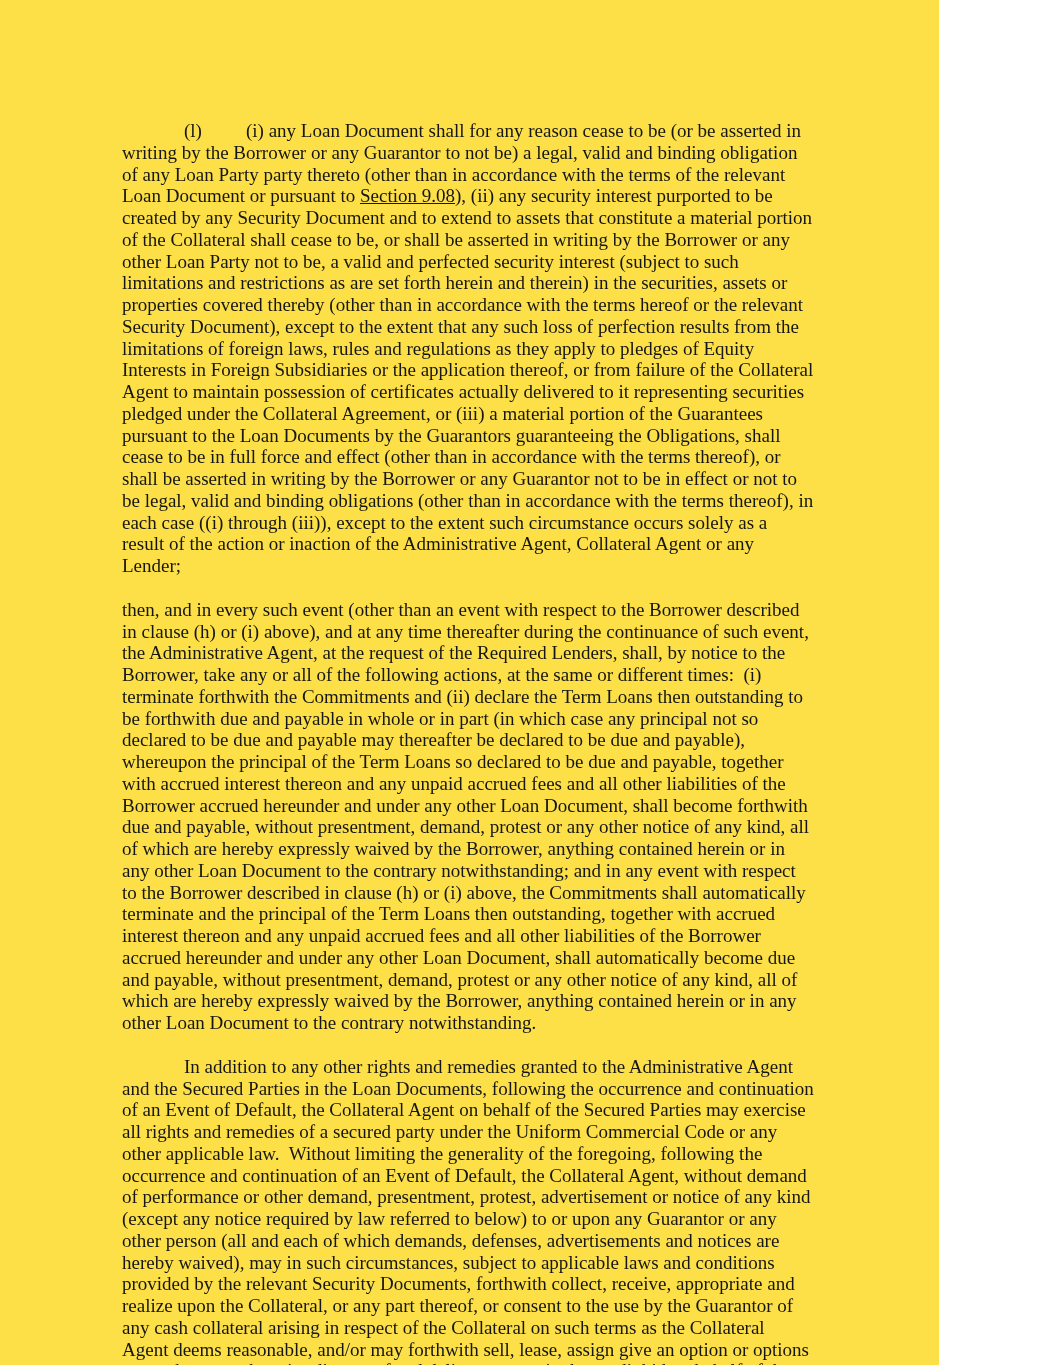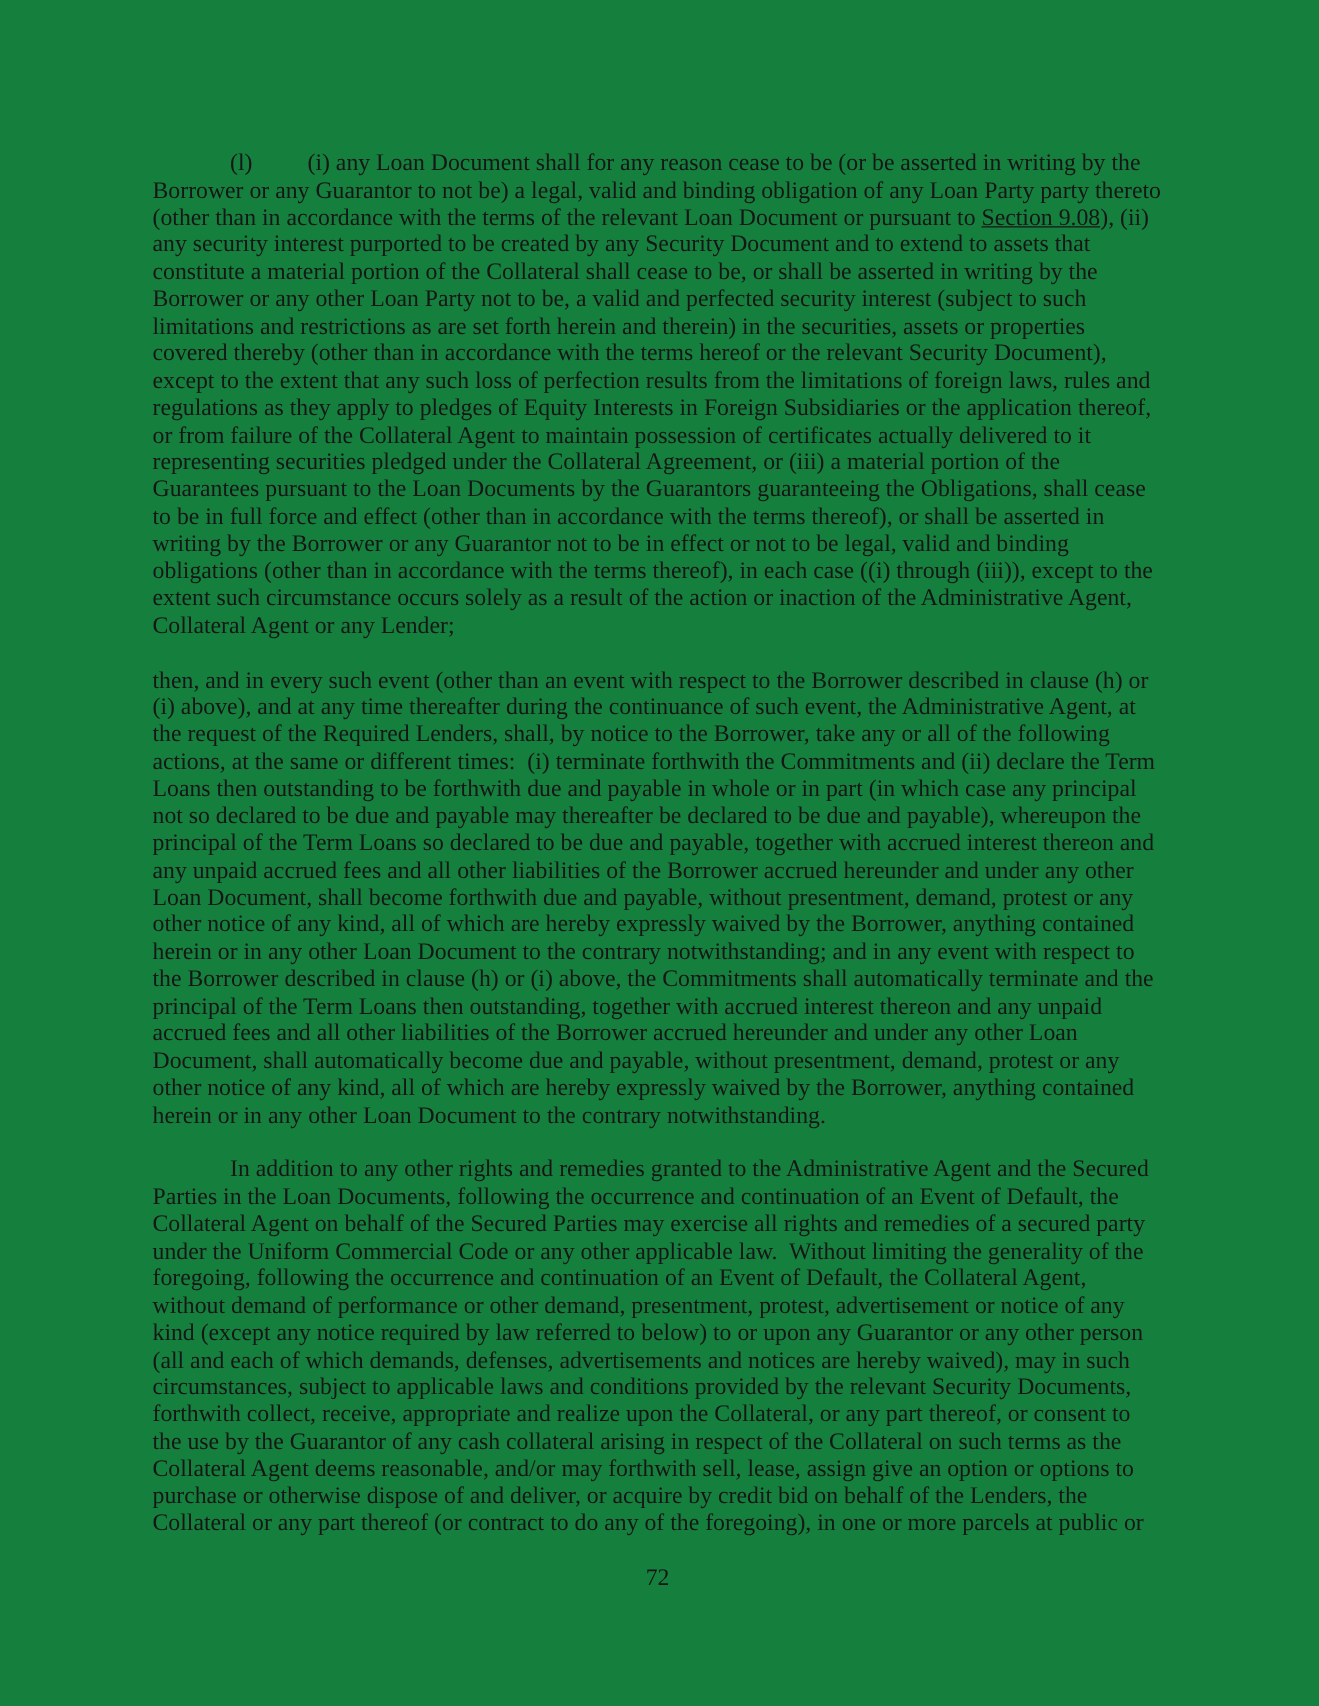--- a/index.html
+++ b/index.html
@@ -7,23 +7,23 @@
     padding: 0;
     background: #ffffff;
   }
   body {
     width: 1055px;
     height: 1365px;
     overflow: hidden;
   }
   .page {
     box-sizing: border-box;
-    width: 1055px;
+    width: 939px;
     height: 1365px;
-    background: #15803d;
+    background: #fde047;
     padding: 120px 125px 0 122px;
     color: #161616;
     font-family: "Liberation Serif", "DejaVu Serif", serif;
     font-size: 19px;
     line-height: 21.75px;
     text-align: left;
   }
   .page p {
     margin: 0 0 22px 0;
   }

